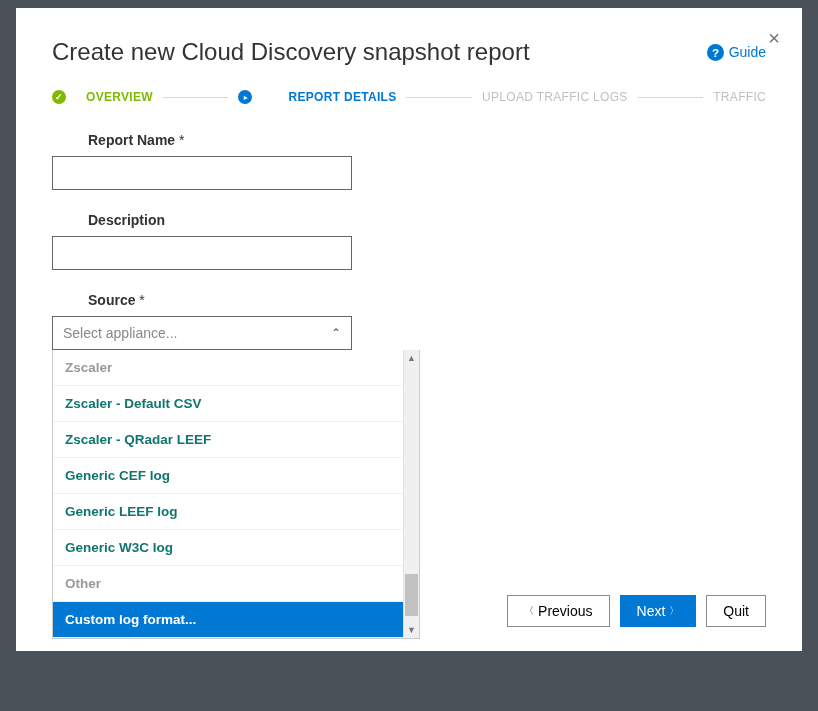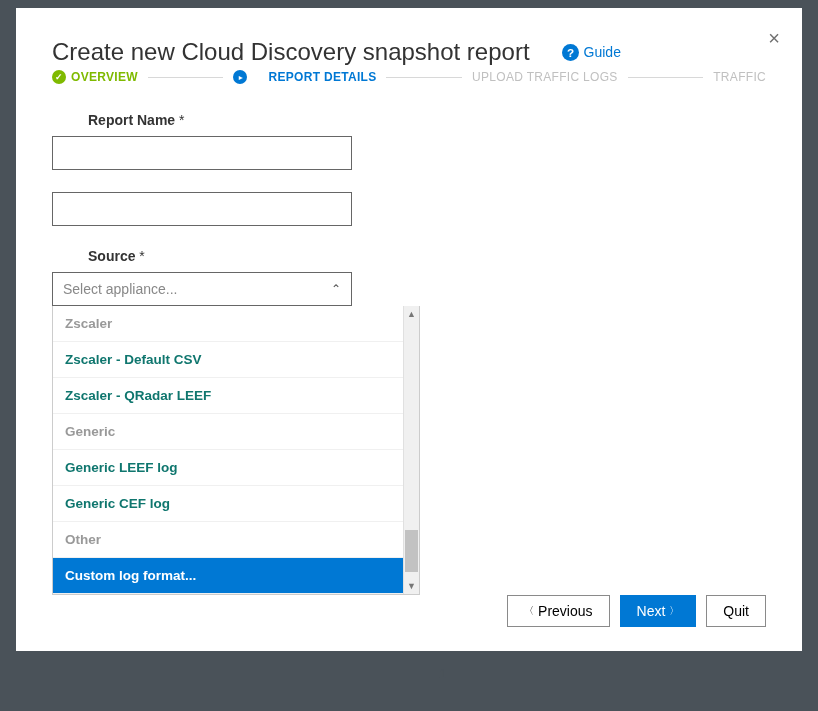--- a/index.html
+++ b/index.html
@@ -28,23 +28,23 @@
       position: absolute;
       top: 20px;
       right: 22px;
       font-size: 20px;
       color: #707070;
       cursor: pointer;
       line-height: 1;
     }
     .header-row {
       display: flex;
-      justify-content: flex-start;
-      align-items: center;
-      margin-bottom: 4px;
+      justify-content: space-between;
+      align-items: center;
+      margin-bottom: 24px;
       gap: 32px;
     }
     .title {
       font-size: 24px;
       font-weight: 400;
       color: #333;
     }
     .guide-link {
       display: flex;
       align-items: center;
@@ -58,21 +58,21 @@
       height: 17px;
     }
     .wizard-steps {
       display: flex;
       align-items: center;
       margin-bottom: 28px;
     }
     .step {
       display: flex;
       align-items: center;
-      gap: 5px;
+      gap: 20px;
       font-size: 12px;
       letter-spacing: 0.3px;
     }
     .step-icon {
       width: 14px;
       height: 14px;
       border-radius: 50%;
       display: flex;
       align-items: center;
       justify-content: center;
@@ -295,38 +295,39 @@
       <span class="step-label">TRAFFIC</span>
     </div>
   </div>
 
   <div class="form-group">
     <label class="form-label required">Report Name</label>
     <input type="text" class="text-input" style="">
   </div>
 
   <div class="form-group">
+    <label class="form-label">Description</label>
     <input type="text" class="text-input" style="">
   </div>
 
   <div class="form-group">
     <label class="form-label required">Source</label>
     <div class="select-wrapper">
       <div class="select-box">
         <span>Select appliance...</span>
         <span class="select-caret">⌃</span>
       </div>
       <div class="dropdown">
         <div class="dropdown-list">
           <div class="dropdown-item group-header">Zscaler</div>
           <div class="dropdown-item">Zscaler - Default CSV</div>
           <div class="dropdown-item">Zscaler - QRadar LEEF</div>
-          <div class="dropdown-item group-header">Generic</div>
+          <div class="dropdown-item">Generic CEF log</div>
           <div class="dropdown-item">Generic LEEF log</div>
-          <div class="dropdown-item">Generic CEF log</div>
+          <div class="dropdown-item">Generic W3C log</div>
           <div class="dropdown-item group-header">Other</div>
           <div class="dropdown-item selected">Custom log format...</div>
         </div>
         <div class="scrollbar-track">
           <div class="scrollbar-arrow up">▲</div>
           <div class="scrollbar-thumb"></div>
           <div class="scrollbar-arrow down">▼</div>
         </div>
       </div>
     </div>

